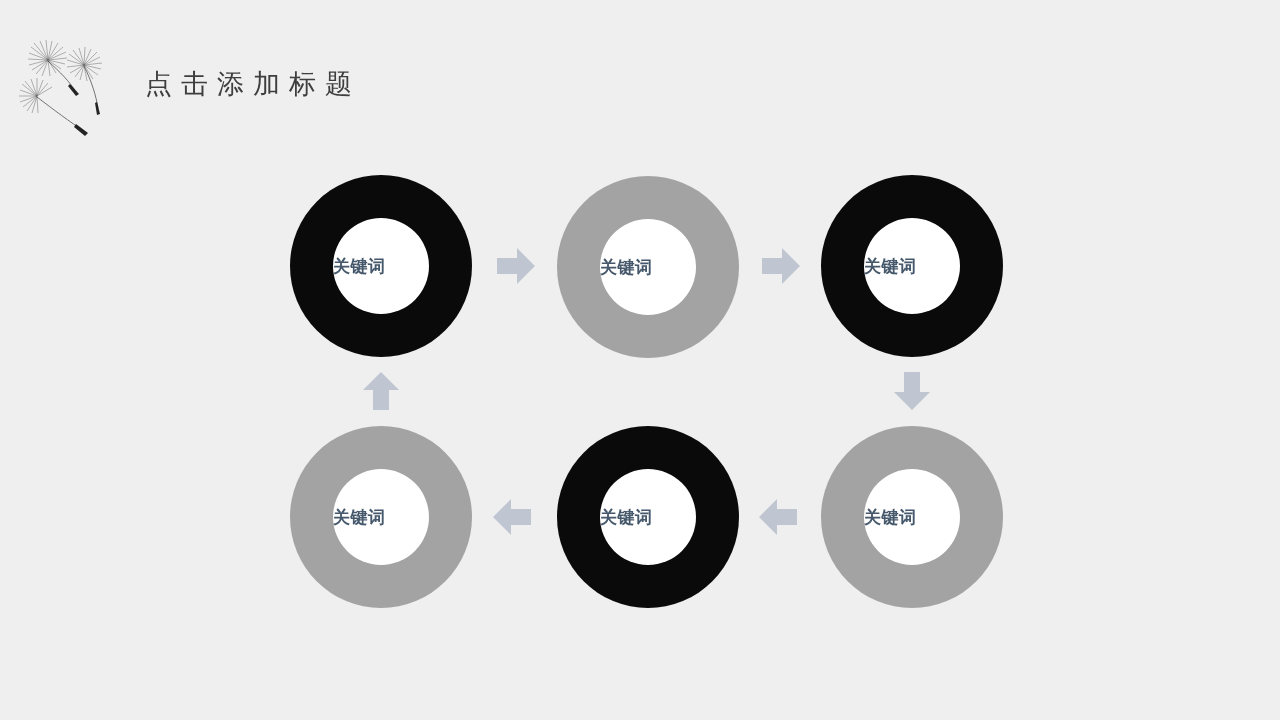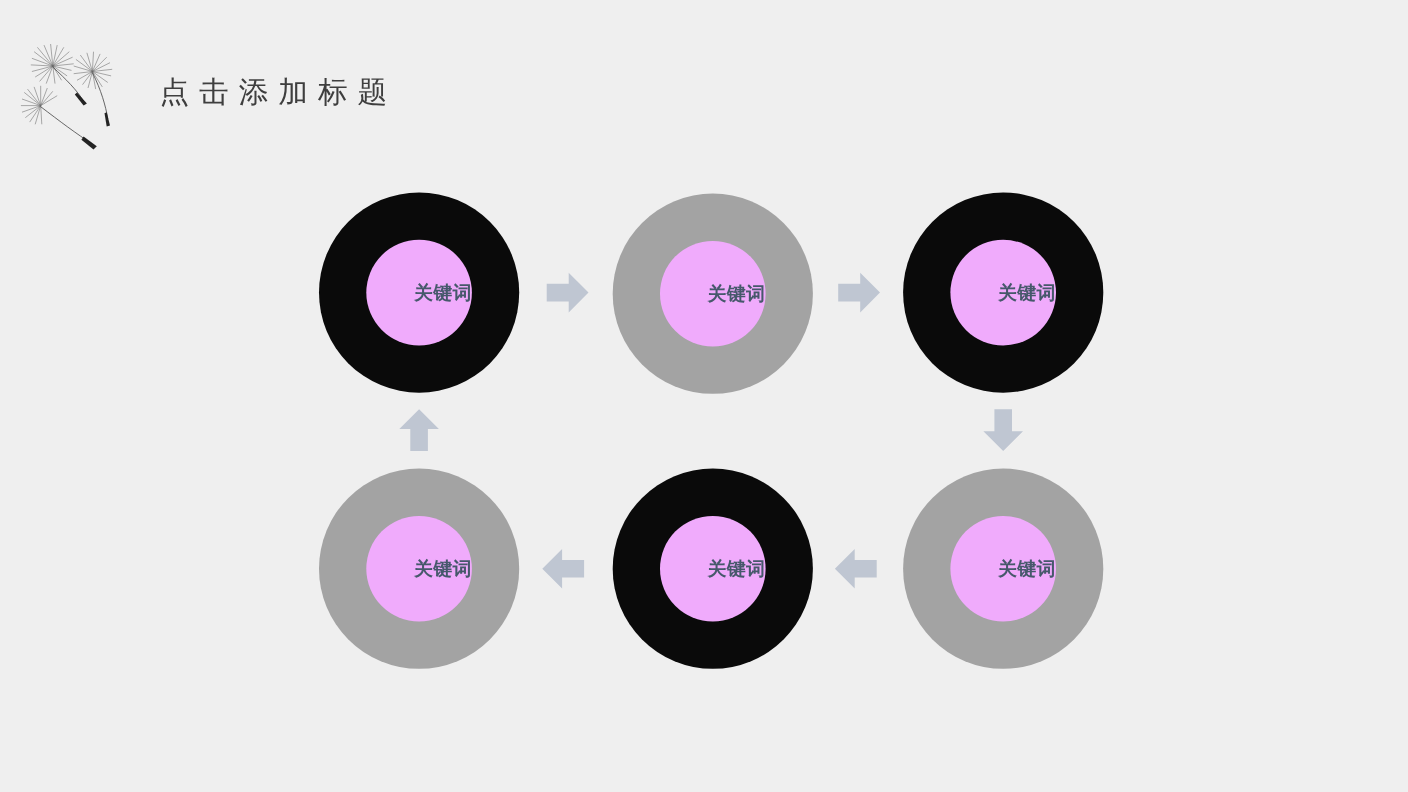--- a/index.html
+++ b/index.html
@@ -63,24 +63,24 @@
     justify-content: center;
     box-sizing: border-box;
   }
   .node.dark  { background: #0a0a0a; }
   .node.light { background: #a3a3a3; }
 
   .node-inner {
     width: 96px;
     height: 96px;
     border-radius: 50%;
-    background: #f0abfc;
+    background: #ffffff;
     display: flex;
     align-items: center;
-    justify-content: flex-end;
+    justify-content: flex-start;
   }
   .node-label {
     font-size: 17px;
     font-weight: bold;
     color: #46586b;
     letter-spacing: 0.5px;
     white-space: nowrap;
     line-height: 1;
   }
 

